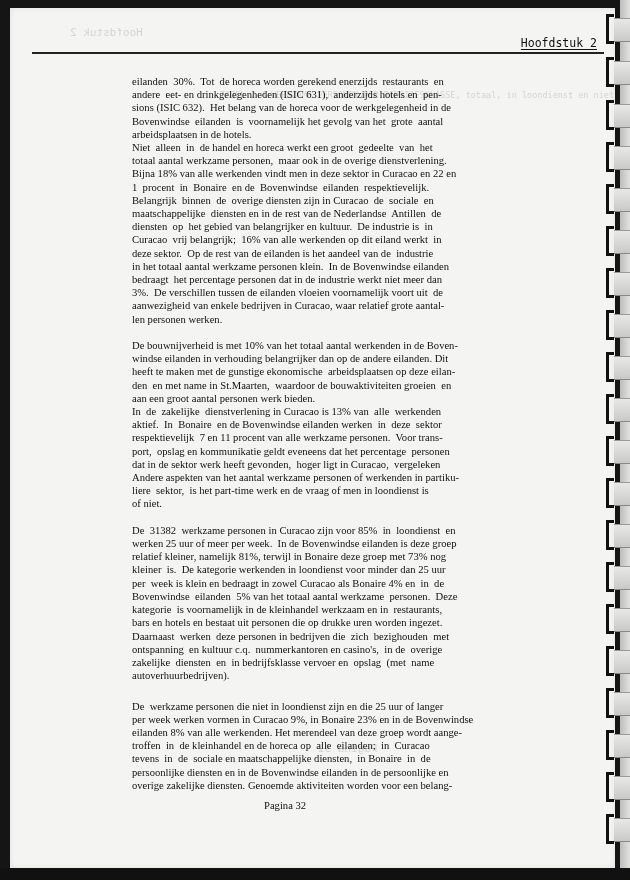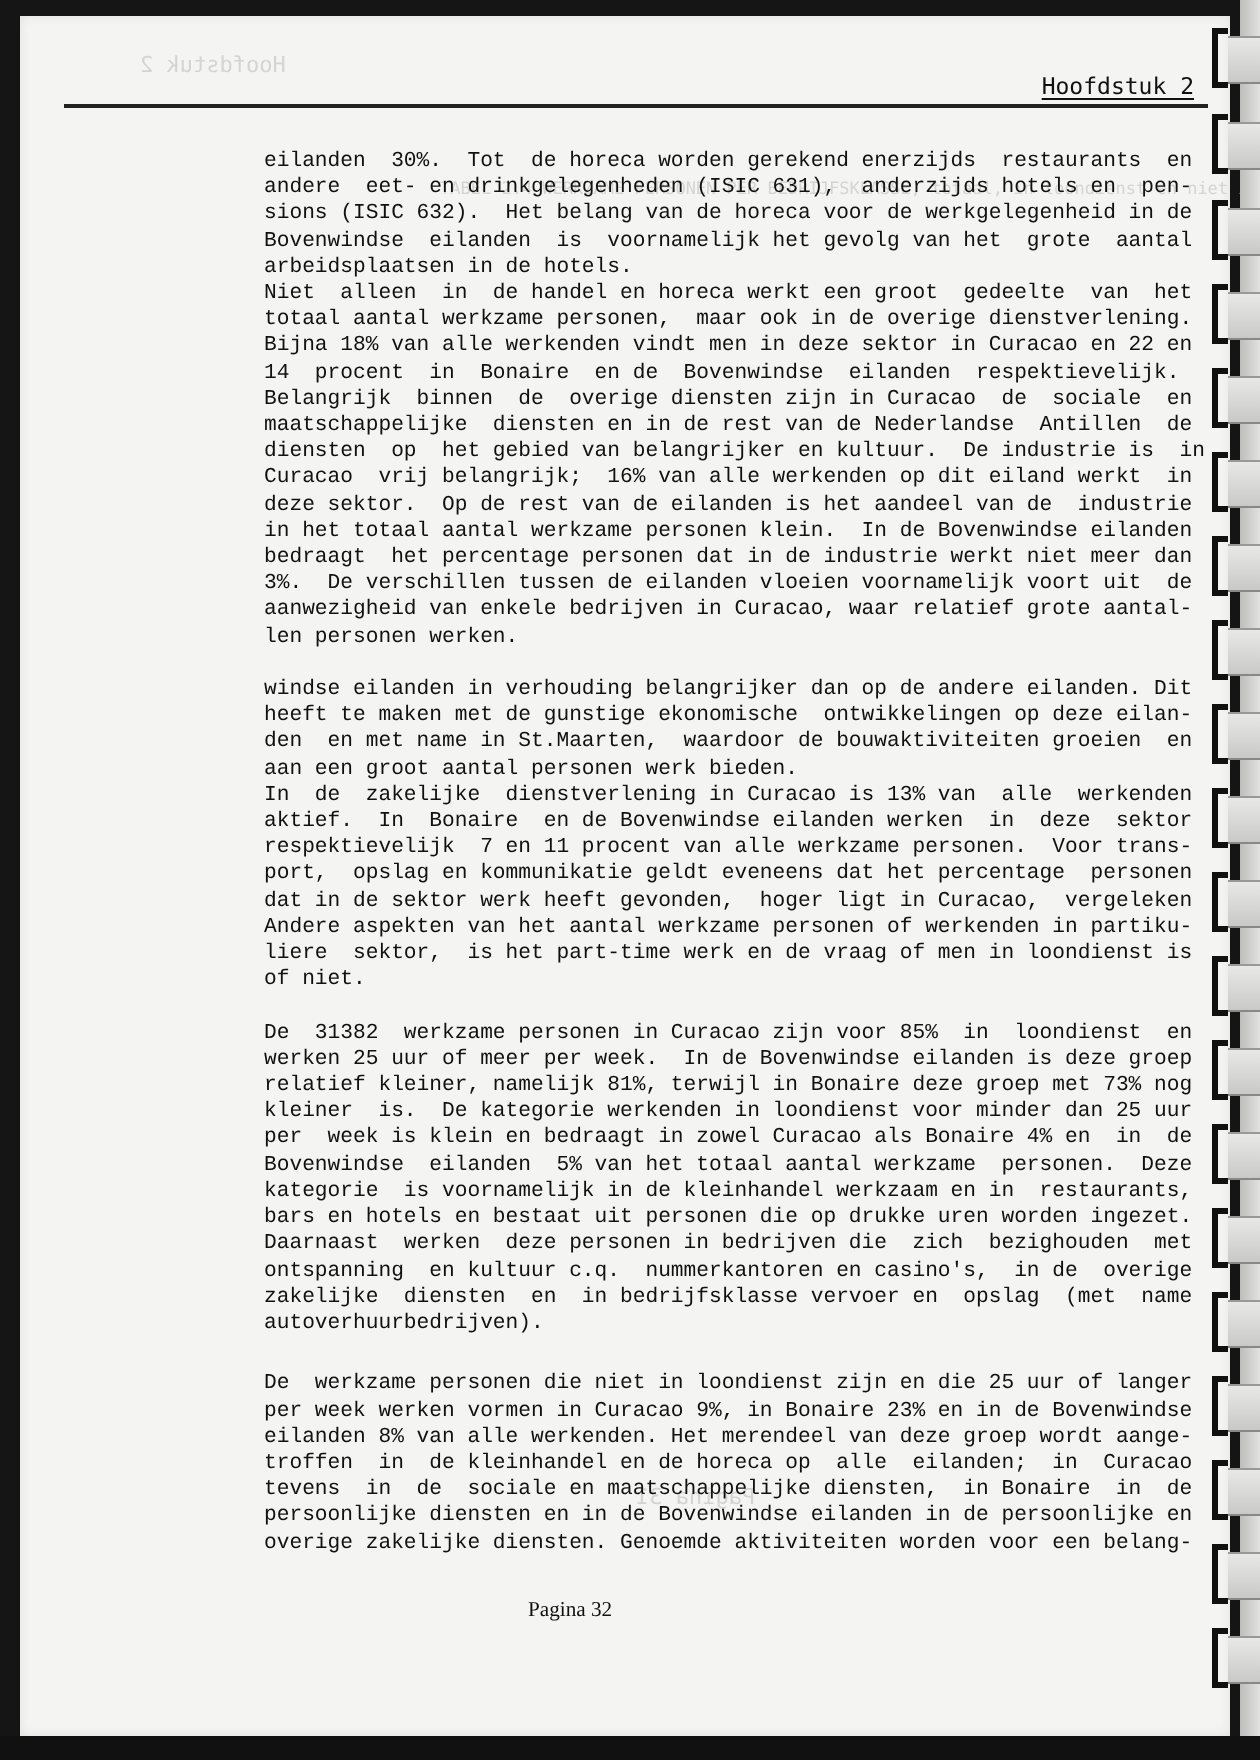--- a/index.html
+++ b/index.html
@@ -48,21 +48,21 @@
       font-family: "DejaVu Sans Mono", monospace;
       color: #d4d4d2;
       font-size: 10px;
       white-space: nowrap;
     }
     .body-text {
       position: absolute;
       left: 122px;
       top: 67px;
       width: 460px;
-      font-family: Liberation Mono, monospace;
+      font-family: Liberation Serif, serif;
       font-size: 10.6px;
       line-height: 13.2px;
       color: #111;
     }
     .body-text p {
       margin: 0;
       white-space: pre;
     }
     .para-gap {
       height: 13.2px;
@@ -141,36 +141,37 @@
     <div class="body-text">
       <div>
         <p>eilanden  30%.  Tot  de horeca worden gerekend enerzijds  restaurants  en</p>
         <p>andere  eet- en drinkgelegenheden (ISIC 631),  anderzijds hotels en  pen-</p>
         <p>sions (ISIC 632).  Het belang van de horeca voor de werkgelegenheid in de</p>
         <p>Bovenwindse  eilanden  is  voornamelijk het gevolg van het  grote  aantal</p>
         <p>arbeidsplaatsen in de hotels.</p>
         <p>Niet  alleen  in  de handel en horeca werkt een groot  gedeelte  van  het</p>
         <p>totaal aantal werkzame personen,  maar ook in de overige dienstverlening.</p>
         <p>Bijna 18% van alle werkenden vindt men in deze sektor in Curacao en 22 en</p>
-        <p>14  procent  in  Bonaire  en de  Bovenwindse  eilanden  respektievelijk.</p>
+        <p>1  procent  in  Bonaire  en de  Bovenwindse  eilanden  respektievelijk.</p>
         <p>Belangrijk  binnen  de  overige diensten zijn in Curacao  de  sociale  en</p>
         <p>maatschappelijke  diensten en in de rest van de Nederlandse  Antillen  de</p>
         <p>diensten  op  het gebied van belangrijker en kultuur.  De industrie is  in</p>
         <p>Curacao  vrij belangrijk;  16% van alle werkenden op dit eiland werkt  in</p>
         <p>deze sektor.  Op de rest van de eilanden is het aandeel van de  industrie</p>
         <p>in het totaal aantal werkzame personen klein.  In de Bovenwindse eilanden</p>
         <p>bedraagt  het percentage personen dat in de industrie werkt niet meer dan</p>
         <p>3%.  De verschillen tussen de eilanden vloeien voornamelijk voort uit  de</p>
         <p>aanwezigheid van enkele bedrijven in Curacao, waar relatief grote aantal-</p>
         <p>len personen werken.</p>
       </div>
       <div class="para-gap"></div>
       <div>
+        <p>De bouwnijverheid is met 10% van het totaal aantal werkenden in de Boven-</p>
         <p>windse eilanden in verhouding belangrijker dan op de andere eilanden. Dit</p>
-        <p>heeft te maken met de gunstige ekonomische  ontwikkelingen op deze eilan-</p>
+        <p>heeft te maken met de gunstige ekonomische  arbeidsplaatsen op deze eilan-</p>
         <p>den  en met name in St.Maarten,  waardoor de bouwaktiviteiten groeien  en</p>
         <p>aan een groot aantal personen werk bieden.</p>
         <p>In  de  zakelijke  dienstverlening in Curacao is 13% van  alle  werkenden</p>
         <p>aktief.  In  Bonaire  en de Bovenwindse eilanden werken  in  deze  sektor</p>
         <p>respektievelijk  7 en 11 procent van alle werkzame personen.  Voor trans-</p>
         <p>port,  opslag en kommunikatie geldt eveneens dat het percentage  personen</p>
         <p>dat in de sektor werk heeft gevonden,  hoger ligt in Curacao,  vergeleken</p>
         <p>Andere aspekten van het aantal werkzame personen of werkenden in partiku-</p>
         <p>liere  sektor,  is het part-time werk en de vraag of men in loondienst is</p>
         <p>of niet.</p>

